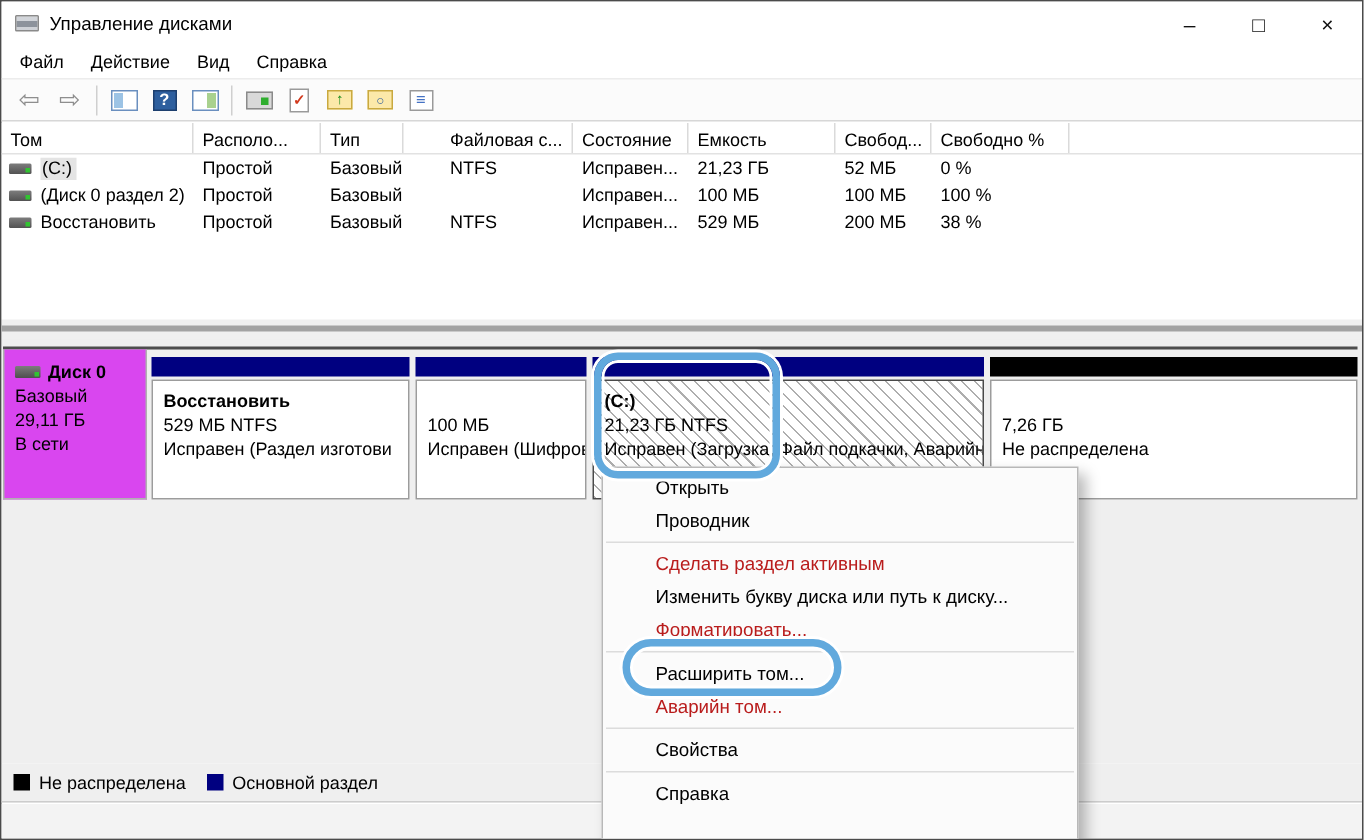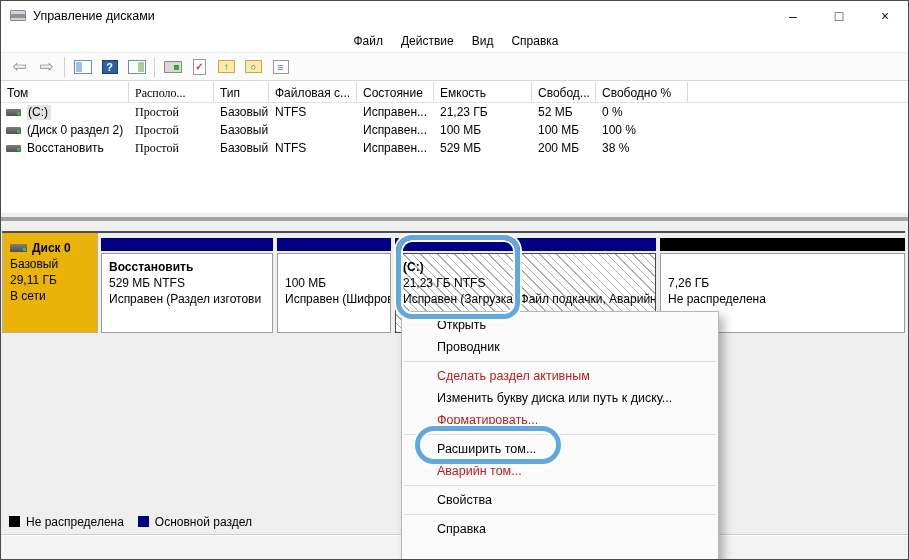--- a/index.html
+++ b/index.html
@@ -11,21 +11,21 @@
   }
   
   .titlebar { height: 29px; display: flex; align-items: center; background: #fff; padding-left: 9px; }
   .app-ico { width: 16px; height: 11px; border: 1px solid #8a8a8a; margin-right: 7px;
     background: linear-gradient(#d2d5da 0 3px, #8d939c 3px 7px, #cfd2d7 7px); border-radius: 1px; }
   .title-text { font-size: 12.5px; }
   .win-controls { margin-left: auto; display: flex; height: 29px; }
   .ctrl { width: 46px; height: 29px; display: flex; align-items: center; justify-content: center;
     font-size: 14px; color: #111; cursor: default; }
   
-  .menubar { height: 22px; display: flex; align-items: center; padding-left: 3px; background: #fff; justify-content: center; }
+  .menubar { height: 22px; display: flex; align-items: center; padding-left: 3px; background: #fff; }
   .menu-item { padding: 3px 9px; }
   
   .toolbar { height: 29px; display: flex; align-items: center; background: #fbfbfb;
     border-top: 1px solid #ececec; border-bottom: 1px solid #d7d7d7; padding-left: 5px; }
   .tb-btn { width: 27px; height: 25px; display: flex; align-items: center; justify-content: center; }
   .tb-sep { width: 1px; height: 20px; background: #cfcfcf; margin: 0 4px; }
   .ico-arrow { font-size: 17px; color: #8e8e8e; line-height: 1; }
   .ico-box { width: 18px; height: 14px; border: 1px solid #6a8fbf; background: #fff; position: relative; }
   .ico-box .pane-l { position: absolute; left: 1px; top: 1px; bottom: 1px; width: 6px; background: #9cc3e5; }
   .ico-box .pane-r { position: absolute; right: 1px; top: 1px; bottom: 1px; width: 6px; background: #a9d18e; }
@@ -38,38 +38,38 @@
   .ico-folder { width: 17px; height: 13px; background: #fce9a9; border: 1px solid #c9a93f;
     display: flex; align-items: center; justify-content: center; font-size: 10px; font-weight: bold; }
   .ico-folder.up { color: #1f8f1f; }
   .ico-folder.search { color: #2e5f9e; font-size: 9px; }
   .ico-tasks { width: 16px; height: 14px; border: 1px solid #9a9a9a; background: #fff; color: #4472c4;
     font-size: 11px; display: flex; align-items: center; justify-content: center; }
   
   .lv { position: absolute; top: 81px; left: 0; right: 0; height: 131px; background: #fff; }
   .lv-header { display: flex; height: 21px; border-bottom: 1px solid #e2e2e2; }
   .lv-h { border-right: 1px solid #dadada; padding: 4px 0 0 6px; overflow: hidden; white-space: nowrap; }
-  .c0 { width: 128px; } .c1 { width: 85px; font-family: Liberation Serif, serif; } .c2 { width: 55px; } .c3 { width: 88px; }
+  .c0 { width: 128px; } .c1 { width: 85px; } .c2 { width: 55px; } .c3 { width: 88px; margin-left: 25px; }
   .c4 { width: 77px; } .c5 { width: 98px; } .c6 { width: 64px; } .c7 { width: 92px; }
   .cf { flex: 1; border-right: none; }
   .lv-row { display: flex; height: 18px; align-items: center; }
   .lv-c { padding-left: 6px; overflow: hidden; white-space: nowrap; }
   .vol-cell { display: flex; align-items: center; padding-left: 5px; }
   .vol-ico { width: 15px; height: 7px; background: linear-gradient(#7d7d7d, #525252);
     border-radius: 1px; position: relative; margin-right: 6px; flex: none; }
   .vol-ico .led { position: absolute; right: 1px; bottom: 1px; width: 3px; height: 3px; background: #31c431; }
   .sel-label { background: #e4e4e4; padding: 0 3px 1px 1px; }
   
   .split { position: absolute; top: 212px; left: 0; right: 0; height: 13px; background: #f0f0f0; }
   .split::after { content: ""; position: absolute; left: 0; right: 0; top: 4px; height: 4px; background: #a3a3a3; }
   
   .graphic { position: absolute; top: 225px; left: 0; right: 0; height: 283px; background: #efefef; }
   .disk-row { position: absolute; left: 1px; top: 5px; right: 3px; height: 102px;
     border-top: 2px solid #4d4d4d; display: flex; }
-  .disk-info { width: 96px; flex: none; background: #eab308; border: 1px solid #b0b0b0; border-top: none;
+  .disk-info { width: 96px; flex: none; background: #d946ef; border: 1px solid #b0b0b0; border-top: none;
     padding: 7px 0 0 7px; line-height: 16px; }
   .disk-info .name-line { display: flex; align-items: center; font-weight: bold; }
   .disk-ico { width: 17px; height: 8px; background: linear-gradient(#7d7d7d, #4e4e4e);
     border-radius: 1px; position: relative; margin-right: 5px; }
   .disk-ico .led { position: absolute; right: 1px; bottom: 1px; width: 3px; height: 3px; background: #31c431; }
   .parts { flex: 1; display: flex; margin-left: 3px; }
   .part { display: flex; flex-direction: column; margin-right: 4px; flex: none; }
   .part.p1 { width: 172px; } .part.p2 { width: 114px; } .part.p3 { width: 261px; }
   .part.p4 { flex: 1; margin-right: 0; }
   .part .bar { height: 13px; margin-top: 5px; background: #000080; flex: none; }

